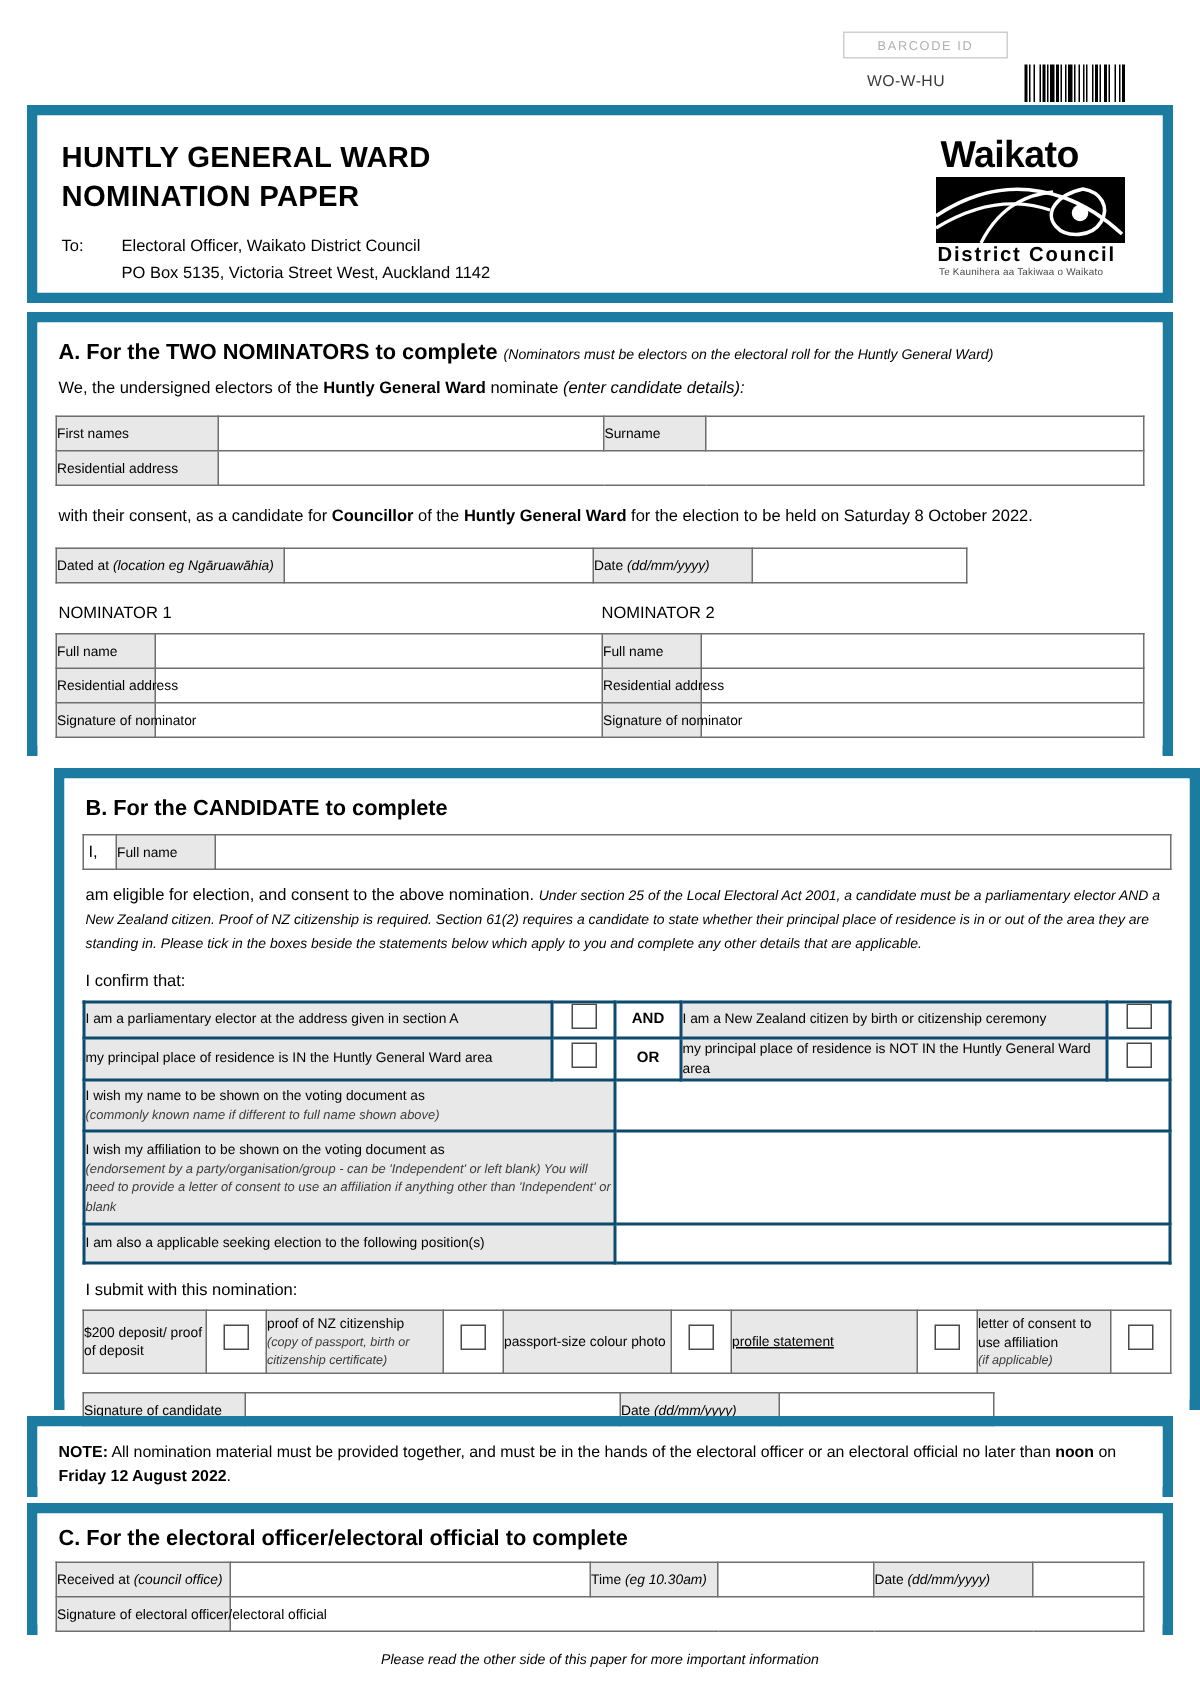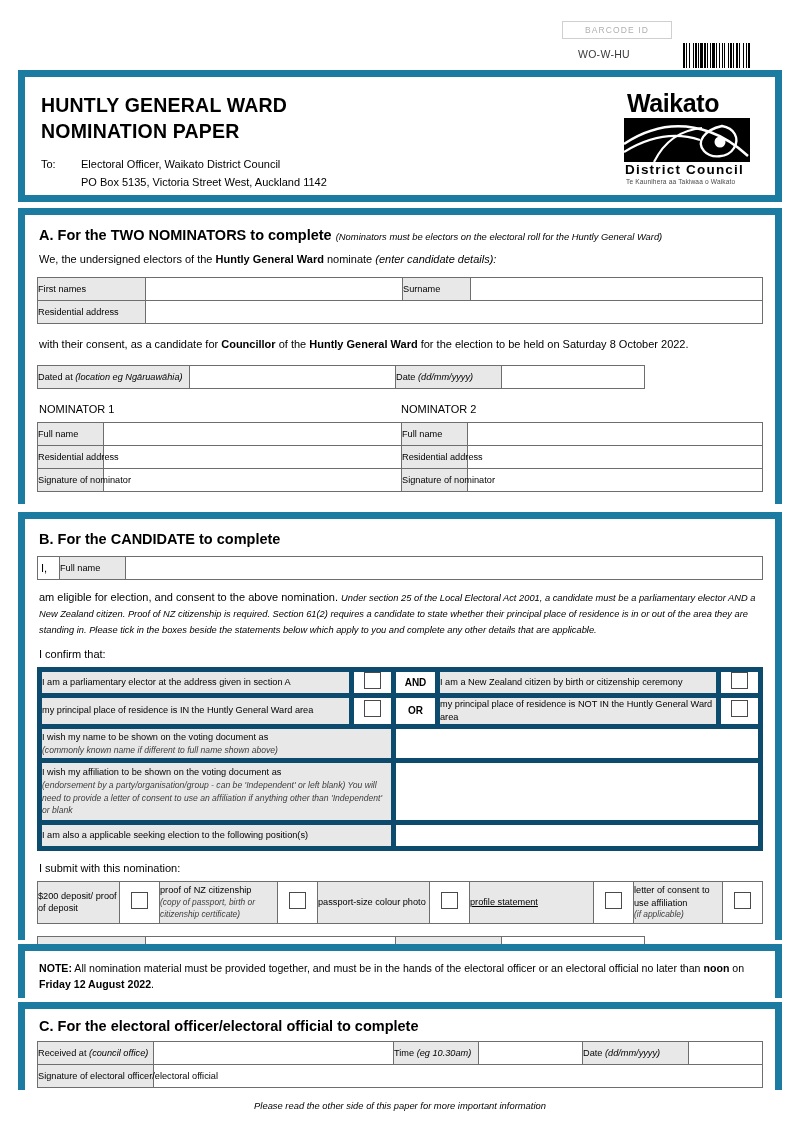--- a/index.html
+++ b/index.html
@@ -138,21 +138,21 @@
   .blank { background: #fff; }
   .nob { border: none !important; }
   .nomhead {
     display: flex; font-size: 11px;
     margin: 14px 0 7px 2px;
   }
   .nomhead span:first-child { width: 50%; }
 
   
   .ctbl { width: 100%; border-collapse: collapse; border: 1px solid #6e6e6e; table-layout: fixed; }
-  .ctbl td { border: 5px solid #0c4a6e; padding: 0; vertical-align: middle; }
+  .ctbl td { border: 2px solid #0c4a6e; padding: 0; vertical-align: middle; }
   .ctxt { background: #e8e8e8; font-size: 9.2px; padding: 6px 8px; line-height: 1.42; }
   .ctxt .sub { font-style: italic; color: #3c3c3c; font-size: 8.6px; display: block; line-height: 1.45; }
   .cbx { background: #fff; text-align: center; width: 42px; }
   .cop { background: #fff; text-align: center; width: 44px; font-size: 10px; font-weight: bold; }
   .box {
     display: inline-block;
     width: 17px; height: 17px;
     border: 1px solid #4a4a4a;
     background: #fff;
   }
@@ -332,21 +332,21 @@
         <td class="lab">Signature of nominator</td>
         <td class="blank"></td>
         <td class="lab">Signature of nominator</td>
         <td class="blank"></td>
       </tr>
     </tbody>
       </table>
   </div>
 </div>
 
-<div class="frame" style="top:512px; height:428px;">
+<div class="frame" style="top:512px; height:428px;margin-left:18px;">
   <div class="inner">
     <div class="sec-head">B. For the CANDIDATE to complete</div>
 
     <table class="tbl" style="margin-top:6px;">
       <tbody>
           <tr>
         <td class="nob" style="width:22px; background:#fff; border:none; font-size:11px; padding-left:3px;">I,</td>
         <td class="lab" style="width:66px; border-left:1px solid #6e6e6e;">Full name</td>
         <td class="blank"></td>
       </tr>

